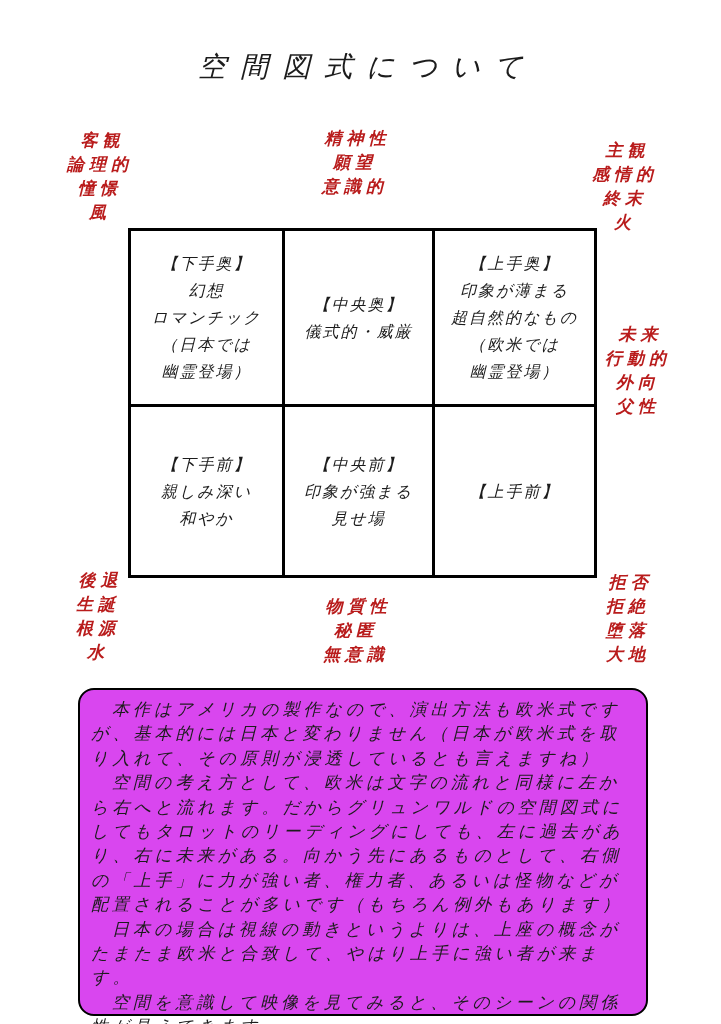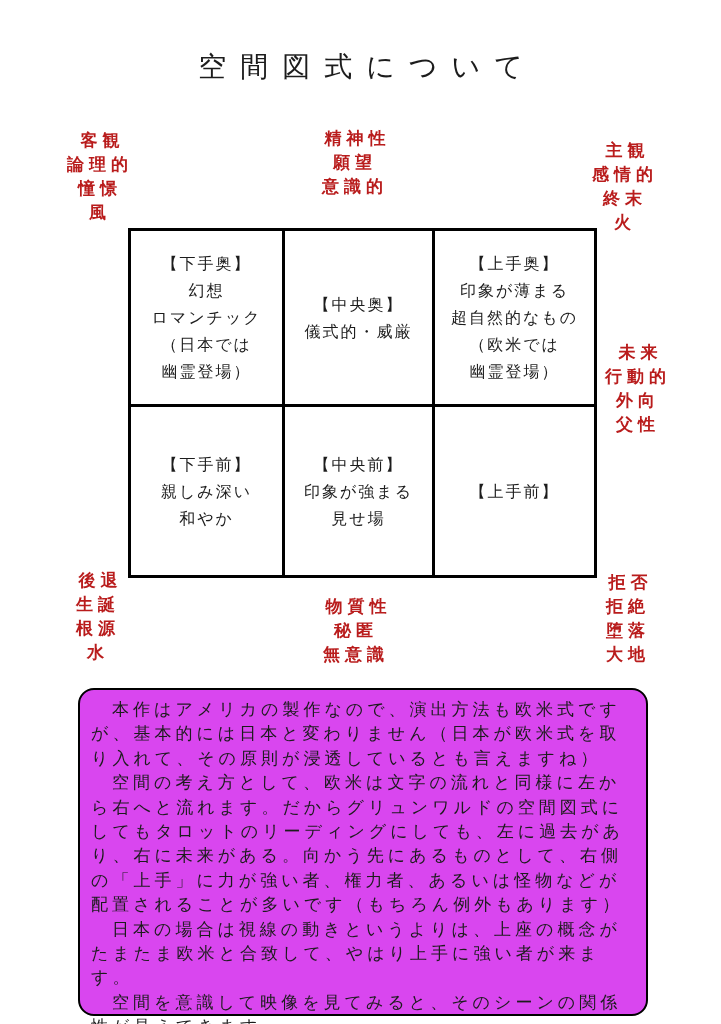--- a/index.html
+++ b/index.html
@@ -8,20 +8,21 @@
     background: #ffffff;
   }
   .page {
     position: relative;
     width: 721px;
     height: 1024px;
     background: #ffffff;
     color: #1c1c1c;
     font-family: "DejaVu Sans", sans-serif;
     overflow: hidden;
+    font-style: italic;
   }
   .title {
     position: absolute;
     top: 48px;
     left: 0;
     width: 721px;
     margin: 0;
     text-align: center;
     font-size: 28px;
     font-weight: 500;
@@ -38,21 +39,21 @@
     line-height: 24px;
     letter-spacing: 5px;
     text-indent: 5px;
     white-space: pre-line;
     color: #b91c1c;
   }
   .lbl-tl { left: 30px;  top: 128px; }
   .lbl-tc { left: 285px; top: 126px; }
   .lbl-tr { left: 555px; top: 138px; }
   .lbl-ml { left: 15px;  top: 340px; }
-  .lbl-mr { left: 568px; top: 340px; }
+  .lbl-mr { left: 568px; top: 322px; }
   .lbl-bl { left: 28px;  top: 568px; }
   .lbl-bc { left: 286px; top: 594px; }
   .lbl-br { left: 558px; top: 570px; }
   .schema-grid {
     position: absolute;
     left: 128px;
     top: 228px;
     width: 463px;
     height: 344px;
     border: 3px solid #000000;

